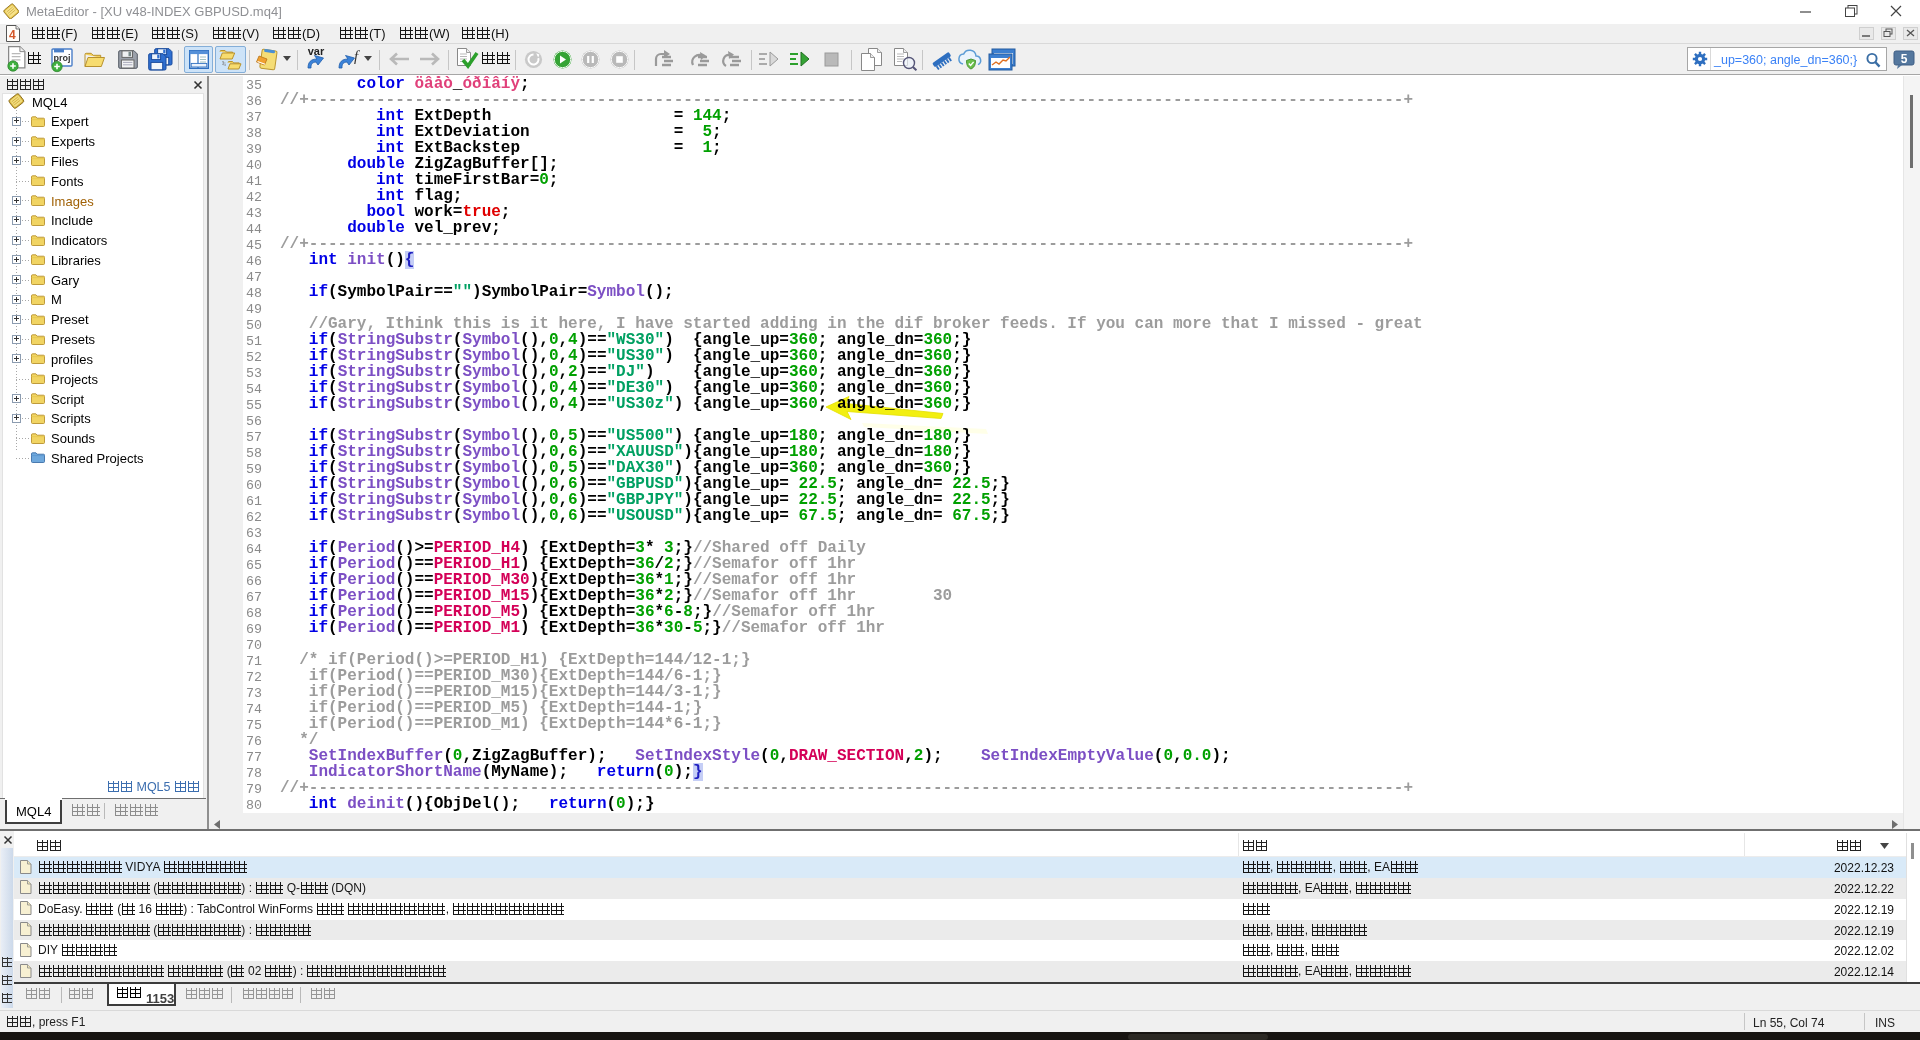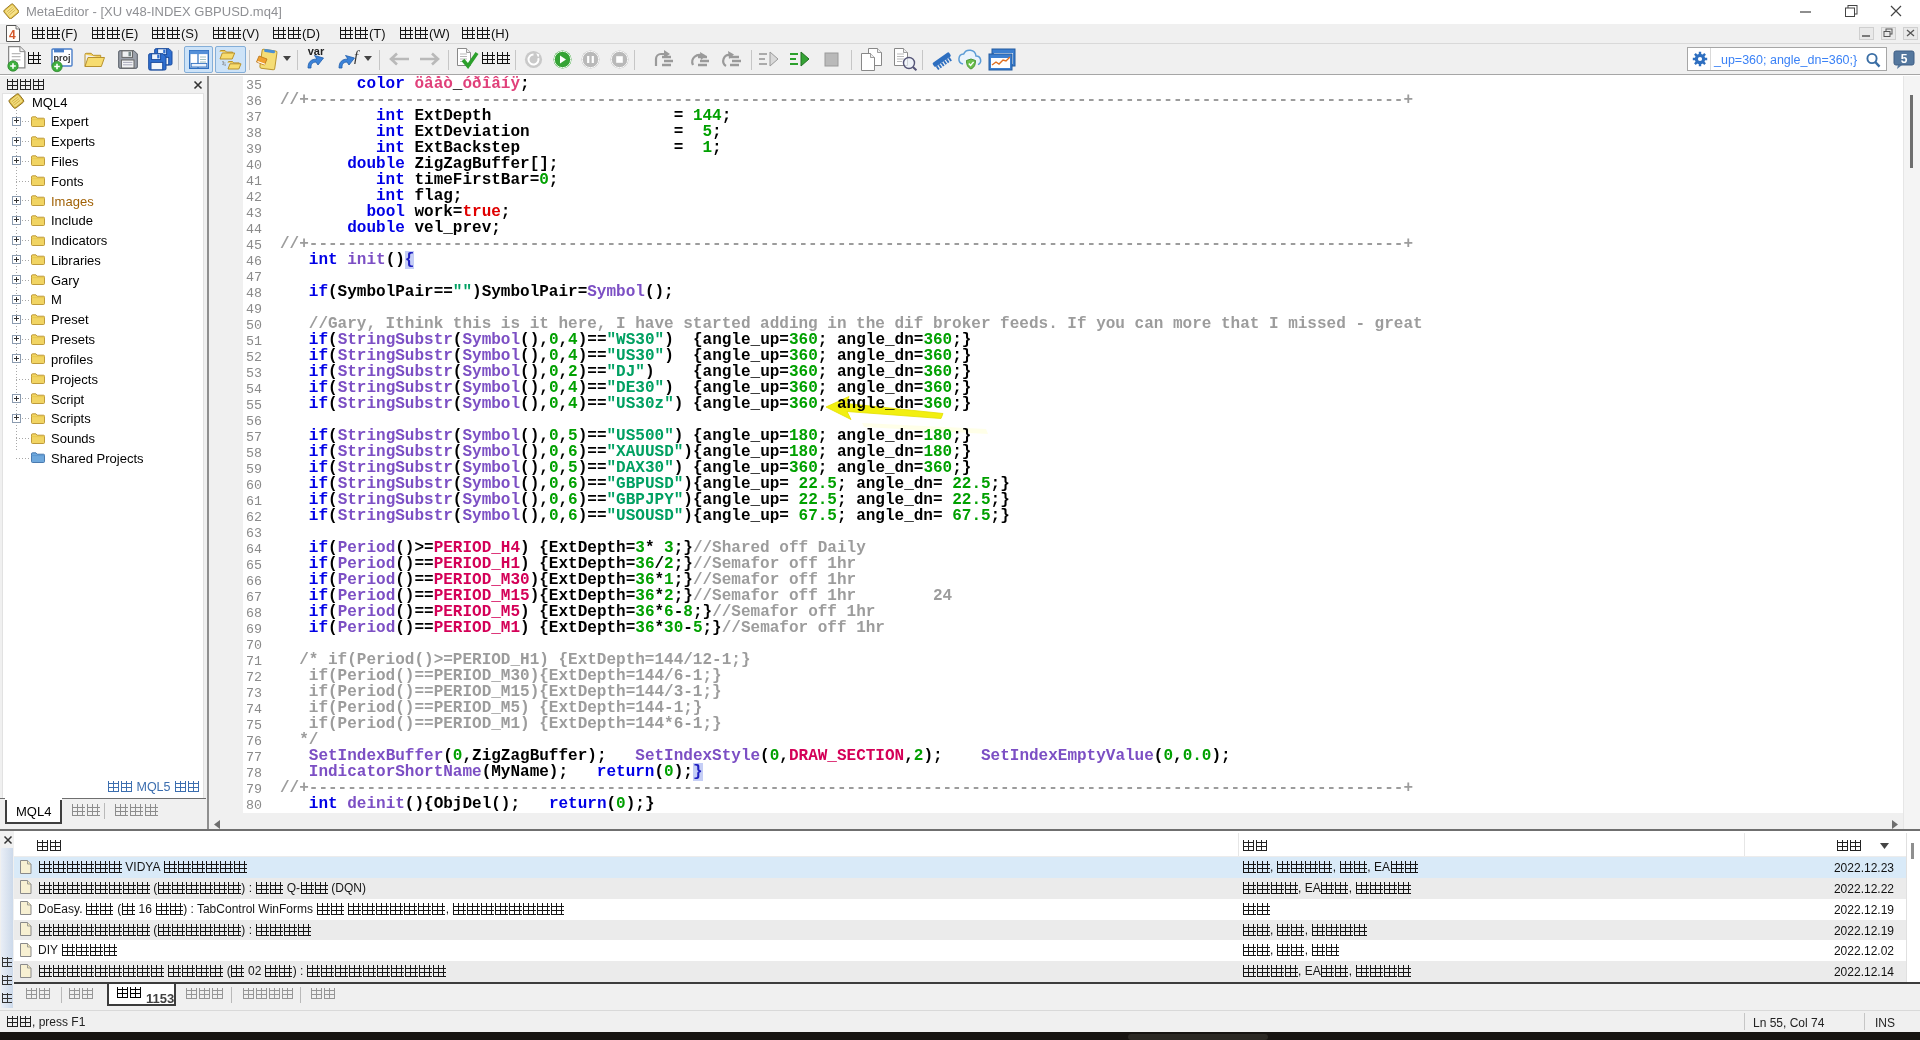--- a/index.html
+++ b/index.html
@@ -545,21 +545,21 @@
    <span class="k">if</span>(<span class="f">StringSubstr</span>(<span class="f">Symbol</span>(),<span class="n">0</span>,<span class="n">5</span>)==<span class="s">"US500"</span>) {angle_up=<span class="n">180</span>; angle_dn=<span class="n">180</span>;}
    <span class="k">if</span>(<span class="f">StringSubstr</span>(<span class="f">Symbol</span>(),<span class="n">0</span>,<span class="n">6</span>)==<span class="s">"XAUUSD"</span>){angle_up=<span class="n">180</span>; angle_dn=<span class="n">180</span>;}
    <span class="k">if</span>(<span class="f">StringSubstr</span>(<span class="f">Symbol</span>(),<span class="n">0</span>,<span class="n">5</span>)==<span class="s">"DAX30"</span>) {angle_up=<span class="n">360</span>; angle_dn=<span class="n">360</span>;}
    <span class="k">if</span>(<span class="f">StringSubstr</span>(<span class="f">Symbol</span>(),<span class="n">0</span>,<span class="n">6</span>)==<span class="s">"GBPUSD"</span>){angle_up= <span class="n">22.5</span>; angle_dn= <span class="n">22.5</span>;}
    <span class="k">if</span>(<span class="f">StringSubstr</span>(<span class="f">Symbol</span>(),<span class="n">0</span>,<span class="n">6</span>)==<span class="s">"GBPJPY"</span>){angle_up= <span class="n">22.5</span>; angle_dn= <span class="n">22.5</span>;}
    <span class="k">if</span>(<span class="f">StringSubstr</span>(<span class="f">Symbol</span>(),<span class="n">0</span>,<span class="n">6</span>)==<span class="s">"USOUSD"</span>){angle_up= <span class="n">67.5</span>; angle_dn= <span class="n">67.5</span>;}
 
    <span class="k">if</span>(<span class="f">Period</span>()&gt;=<span class="c">PERIOD_H4</span>) {ExtDepth=<span class="n">3</span>* <span class="n">3</span>;}<span class="m">//Shared off Daily</span>
    <span class="k">if</span>(<span class="f">Period</span>()==<span class="c">PERIOD_H1</span>) {ExtDepth=<span class="n">36</span>/<span class="n">2</span>;}<span class="m">//Semafor off 1hr</span>
    <span class="k">if</span>(<span class="f">Period</span>()==<span class="c">PERIOD_M30</span>){ExtDepth=<span class="n">36</span>*<span class="n">1</span>;}<span class="m">//Semafor off 1hr</span>
-   <span class="k">if</span>(<span class="f">Period</span>()==<span class="c">PERIOD_M15</span>){ExtDepth=<span class="n">36</span>*<span class="n">2</span>;}<span class="m">//Semafor off 1hr        24</span>
+   <span class="k">if</span>(<span class="f">Period</span>()==<span class="c">PERIOD_M15</span>){ExtDepth=<span class="n">36</span>*<span class="n">2</span>;}<span class="m">//Semafor off 1hr        30</span>
    <span class="k">if</span>(<span class="f">Period</span>()==<span class="c">PERIOD_M5</span>) {ExtDepth=<span class="n">36</span>*<span class="n">6</span>-<span class="n">8</span>;}<span class="m">//Semafor off 1hr</span>
    <span class="k">if</span>(<span class="f">Period</span>()==<span class="c">PERIOD_M1</span>) {ExtDepth=<span class="n">36</span>*<span class="n">30</span>-<span class="n">5</span>;}<span class="m">//Semafor off 1hr</span>
 
 <span class="m">  /* if(Period()&gt;=PERIOD_H1) {ExtDepth=144/12-1;}</span>
 <span class="m">   if(Period()==PERIOD_M30){ExtDepth=144/6-1;}</span>
 <span class="m">   if(Period()==PERIOD_M15){ExtDepth=144/3-1;}</span>
 <span class="m">   if(Period()==PERIOD_M5) {ExtDepth=144-1;}</span>
 <span class="m">   if(Period()==PERIOD_M1) {ExtDepth=144*6-1;}</span>
 <span class="m">  */</span>
    <span class="f">SetIndexBuffer</span>(<span class="n">0</span>,ZigZagBuffer);   <span class="f">SetIndexStyle</span>(<span class="n">0</span>,<span class="c">DRAW_SECTION</span>,<span class="n">2</span>);    <span class="f">SetIndexEmptyValue</span>(<span class="n">0</span>,<span class="n">0.0</span>);

